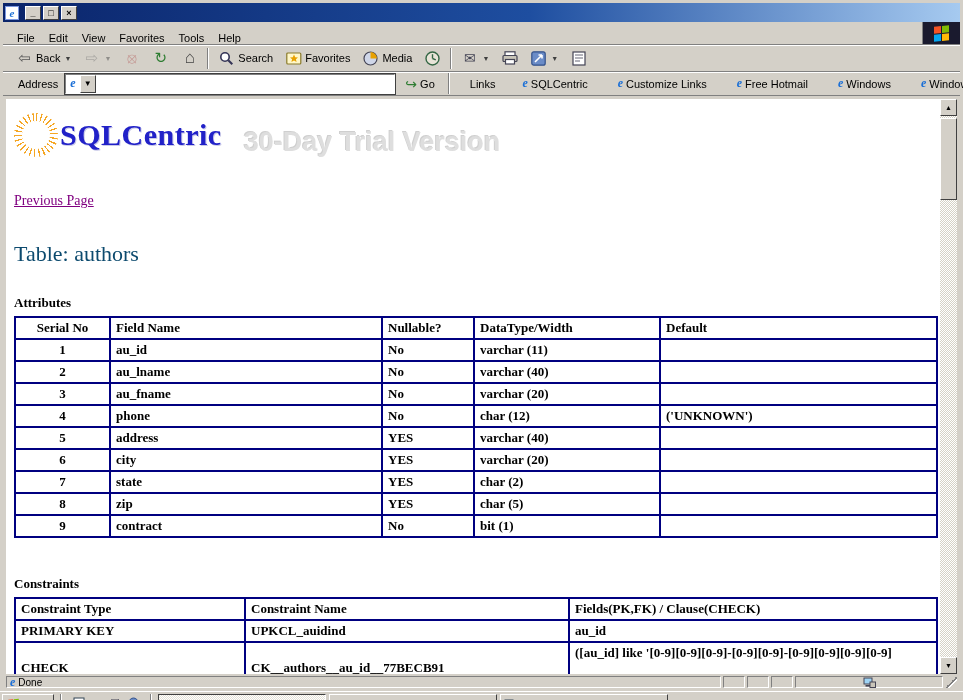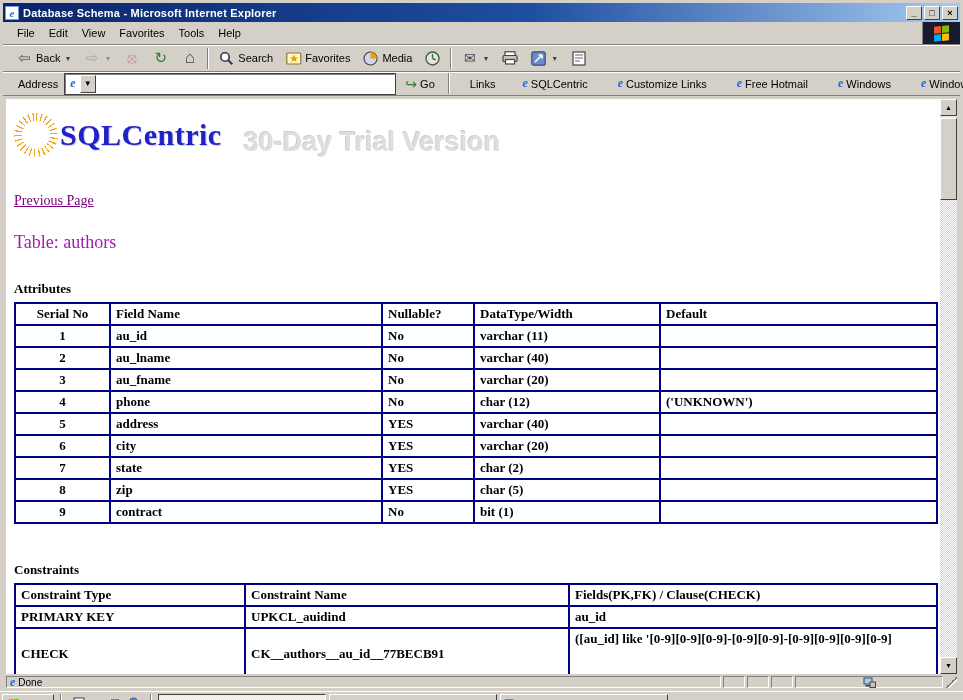--- a/index.html
+++ b/index.html
@@ -6,21 +6,21 @@
   html,body { width:963px; height:700px; overflow:hidden; }
   body { font-family:"Liberation Sans", sans-serif; font-size:11px; background:#D4D0C8; position:relative; }
 
   
   .win { position:absolute; inset:0; border:3px solid #D4D0C8; outline:1px solid #404040; background:#D4D0C8; }
   .titlebar { height:19px; background:linear-gradient(90deg,#0A246A,#1E4EA0 55%,#A6CAF0); display:flex; align-items:center; padding:0 2px; color:#fff; }
   .title-ico { width:14px; height:14px; background:#fff; border:1px solid #7A96DF; color:#1B6FD6; font:bold italic 11px "Liberation Serif",serif; text-align:center; line-height:12px; margin-right:4px; }
   .title-text { font-weight:bold; font-size:11px; flex:1; letter-spacing:.2px; }
   .winbtn { width:16px; height:14px; background:#D4D0C8; border:1px solid; border-color:#fff #404040 #404040 #fff; margin-left:2px; font:bold 9px "Liberation Sans",sans-serif; text-align:center; line-height:12px; color:#000; }
 
-  .menubar { height:23px; display:flex; align-items:center; border-bottom:1px solid #808080; box-shadow:0 1px 0 #fff; position:relative; }
+  .menubar { height:23px; display:flex; align-items:flex-end; border-bottom:1px solid #808080; box-shadow:0 1px 0 #fff; position:relative; }
   .grip { width:3px; border-left:1px solid #fff; border-right:1px solid #808080; margin:3px 2px; }
   .menu-item { padding:0 7px; display:flex; align-items:center; font-size:11px; }
   .throbber { position:absolute; right:0; top:0; width:38px; height:22px; background:#1a1a2e; border-left:1px solid #808080; display:flex; align-items:center; justify-content:center; }
   .flag { display:grid; grid-template-columns:7px 7px; grid-template-rows:7px 7px; gap:1px; transform:skewY(-6deg); }
   .flag i { display:block; }
 
   .toolbar { height:27px; display:flex; align-items:center; border-bottom:1px solid #808080; box-shadow:0 1px 0 #fff; padding:1px 0; }
   .tbtn { display:flex; align-items:center; gap:3px; padding:2px 5px; height:23px; border:1px solid transparent; color:#000; font-size:11px; white-space:nowrap; }
   .tbtn .dd { font-size:7px; color:#404040; margin-left:1px; }
   .tsep { width:2px; height:21px; border-left:1px solid #808080; border-right:1px solid #fff; margin:0 3px; }
@@ -44,21 +44,21 @@
   .page { position:absolute; top:0; left:0; right:17px; bottom:0; overflow:hidden; padding:6px 0 0 8px; font-family:"Liberation Serif", serif; }
 
   .logo-row { display:flex; align-items:center; height:60px; }
   .sunburst { width:44px; height:44px; border-radius:50%;
     background:repeating-conic-gradient(#F5A623 0deg 4deg, transparent 4deg 14deg); position:relative; margin-right:2px; }
   .sunburst::after { content:""; position:absolute; inset:8px; border-radius:50%; background:#fff; }
   .logo-text { font:bold 30px "Liberation Serif",serif; color:#2121C8; letter-spacing:.5px; text-shadow:1px 1px 0 #c9c9e8; }
   .trial-text { font:bold 27px "Liberation Sans",sans-serif; color:#DEDEDE; text-shadow:1px 1px 0 #fff, -1px -1px 0 #cfcfcf; margin-left:22px; margin-top:14px; }
 
   .prev-link { display:inline-block; margin-top:28px; color:#800080; font-size:14px; }
-  .page-title { font-size:18px; font-weight:normal; margin-top:23px; color:#a21caf; }
+  .page-title { font-size:22px; font-weight:normal; margin-top:32px; color:#0c4a6e; }
   .sec-label { font-weight:bold; font-size:13px; margin-top:28px; }
 
   table.dbt { border-collapse:collapse; table-layout:fixed; width:922px; margin-top:5px; font:13px "Liberation Serif",serif; }
   table.dbt th, table.dbt td { border:2px solid #000080; font-weight:bold; text-align:left; padding:2px 5px; height:21px; overflow:hidden; white-space:nowrap; }
   table.attr td:first-child, table.attr th:first-child { text-align:center; }
   table.cons tr.tall td { height:52px; vertical-align:middle; }
   table.cons tr.tall td:last-child { vertical-align:top; }
 
   
   .scrollbar { position:absolute; top:0; right:0; width:17px; bottom:0;
@@ -85,21 +85,20 @@
 
   svg { display:block; }
 </style>
 </head>
 <body>
 
 <div class="win">
 
   <div class="titlebar">
     <span class="title-ico">e</span>
-    <span class="title-text">Database Schema - Microsoft Internet Explorer</span>
     <span class="winbtn">_</span>
     <span class="winbtn">□</span>
     <span class="winbtn">×</span>
   </div>
 
   <div class="menubar">
     <span class="grip"></span>
     <span class="menu-item">File</span>
     <span class="menu-item">Edit</span>
     <span class="menu-item">View</span>

